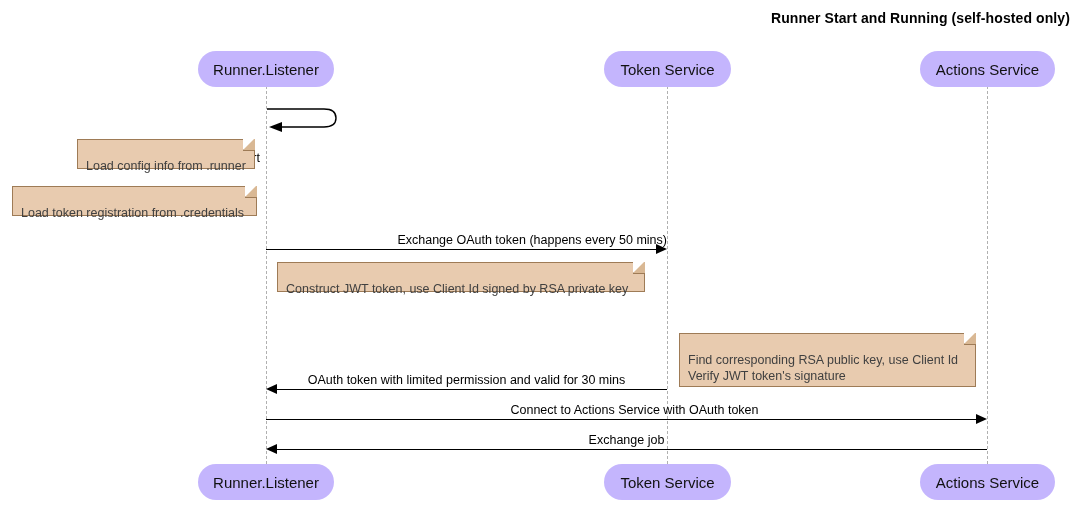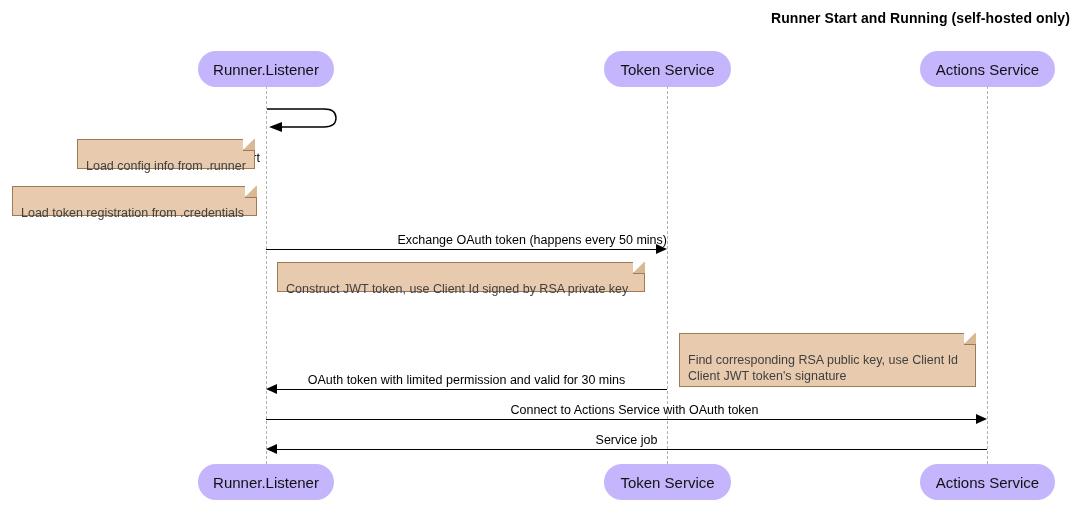--- a/index.html
+++ b/index.html
@@ -172,28 +172,28 @@
   <div class="arrowhead right" style="left:656px; top:244px;"></div>
 
   <div class="note" style="left:277px; top:262px; width:368px; height:30px;">
     <span class="fold"></span>
     <span class="note-line">Construct JWT token, use Client Id signed by RSA private key</span>
   </div>
 
   <div class="note" style="left:679px; top:309px; width:297px; height:54px;margin-top:24px;">
     <span class="fold"></span>
     <span class="note-line">Find corresponding RSA public key, use Client Id</span>
-    <span class="note-line">Client JWT token's signature</span>
+    <span class="note-line">Verify JWT token's signature</span>
   </div>
 
   <div class="msg-label" style="left:266px; top:373px; width:401px;">OAuth token with limited permission and valid for 30 mins</div>
   <div class="msg-line" style="left:277px; top:389px; width:390px;"></div>
   <div class="arrowhead left" style="left:266px; top:384px;"></div>
 
   <div class="msg-label" style="left:274px; top:403px; width:721px;">Connect to Actions Service with OAuth token</div>
   <div class="msg-line" style="left:266px; top:419px; width:710px;"></div>
   <div class="arrowhead right" style="left:976px; top:414px;"></div>
 
-  <div class="msg-label" style="left:266px; top:433px; width:721px;">Service job</div>
+  <div class="msg-label" style="left:266px; top:433px; width:721px;">Exchange job</div>
   <div class="msg-line" style="left:277px; top:449px; width:710px;"></div>
   <div class="arrowhead left" style="left:266px; top:444px;"></div>
 
 </div>
 
 </body></html>

